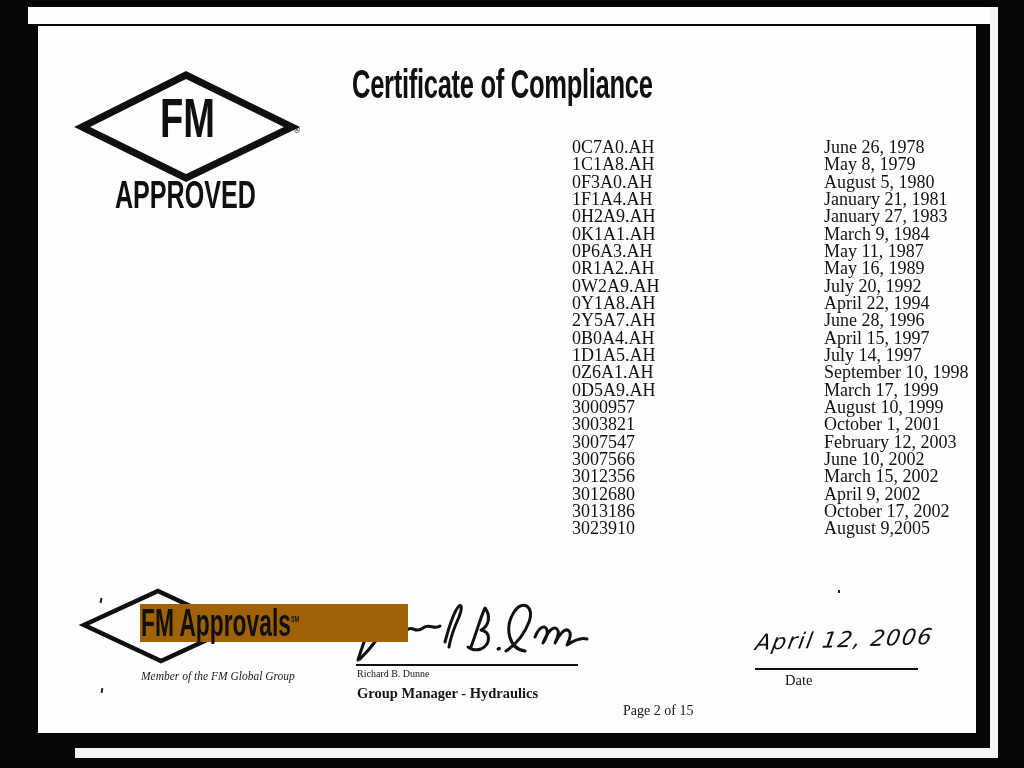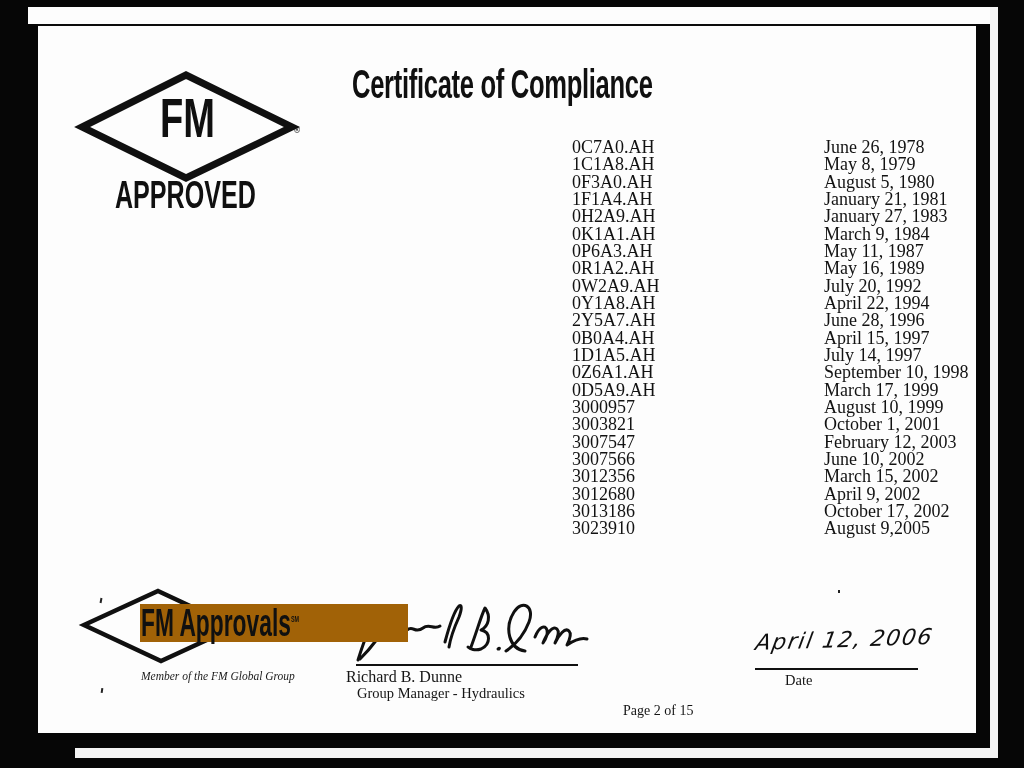--- a/index.html
+++ b/index.html
@@ -33,22 +33,22 @@
     transform:scaleX(0.66);transform-origin:left top;color:#101010;
   }
   .reg-mark{left:293px;top:126px;font-size:8px;font-family:"DejaVu Sans",sans-serif;color:#101010;}
   
   .list{left:535px;top:137px;width:420px;font-size:18px;color:#121212;margin-left:37px;}
   .row{position:relative;height:17.33px;white-space:nowrap;}
   .pid{position:absolute;left:0;}
   .pdate{position:absolute;left:252px;}
   
   .sig-line{left:356px;top:664px;width:222px;height:2px;background:#111;}
-  .signer-name{left:346px;top:668px;font-size:16px;}
-  .signer-title{left:357px;top:685px;font-size:14.5px;}
+  .signer-name{left:357px;top:668px;font-size:10px;}
+  .signer-title{left:357px;top:685px;font-size:14.5px;font-weight:bold;}
   .date-hand{
     left:758px;top:630px;font-family:"DejaVu Sans",sans-serif;font-style:italic;
     font-size:22px;letter-spacing:1.5px;white-space:nowrap;color:#101010;
     transform:skewX(-12deg) rotate(-2deg);transform-origin:left top;
   }
   .date-line{left:755px;top:668px;width:163px;height:2px;background:#111;}
   .date-label{left:757px;top:672px;font-size:14.5px;margin-left:28px;}
   .page-num{left:623px;top:703px;font-size:14px;}
   
   .fma-textbox{

